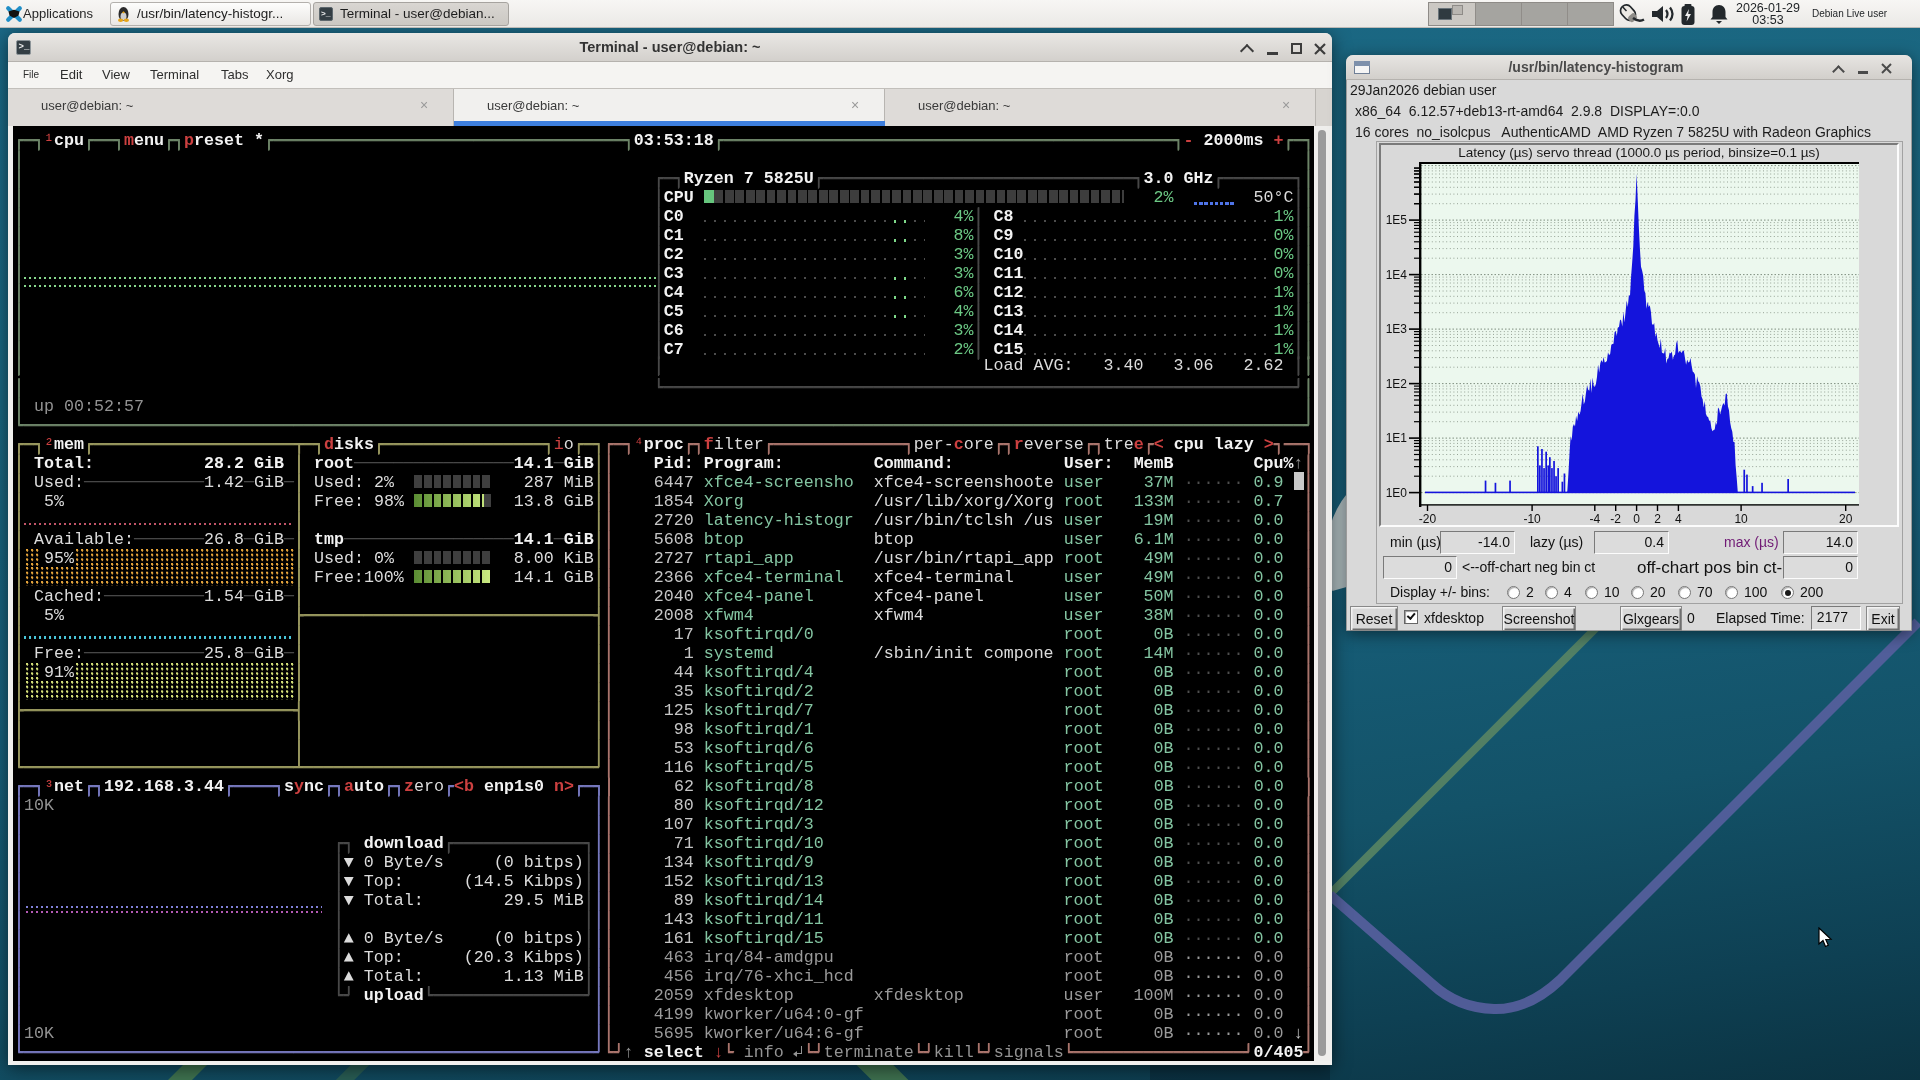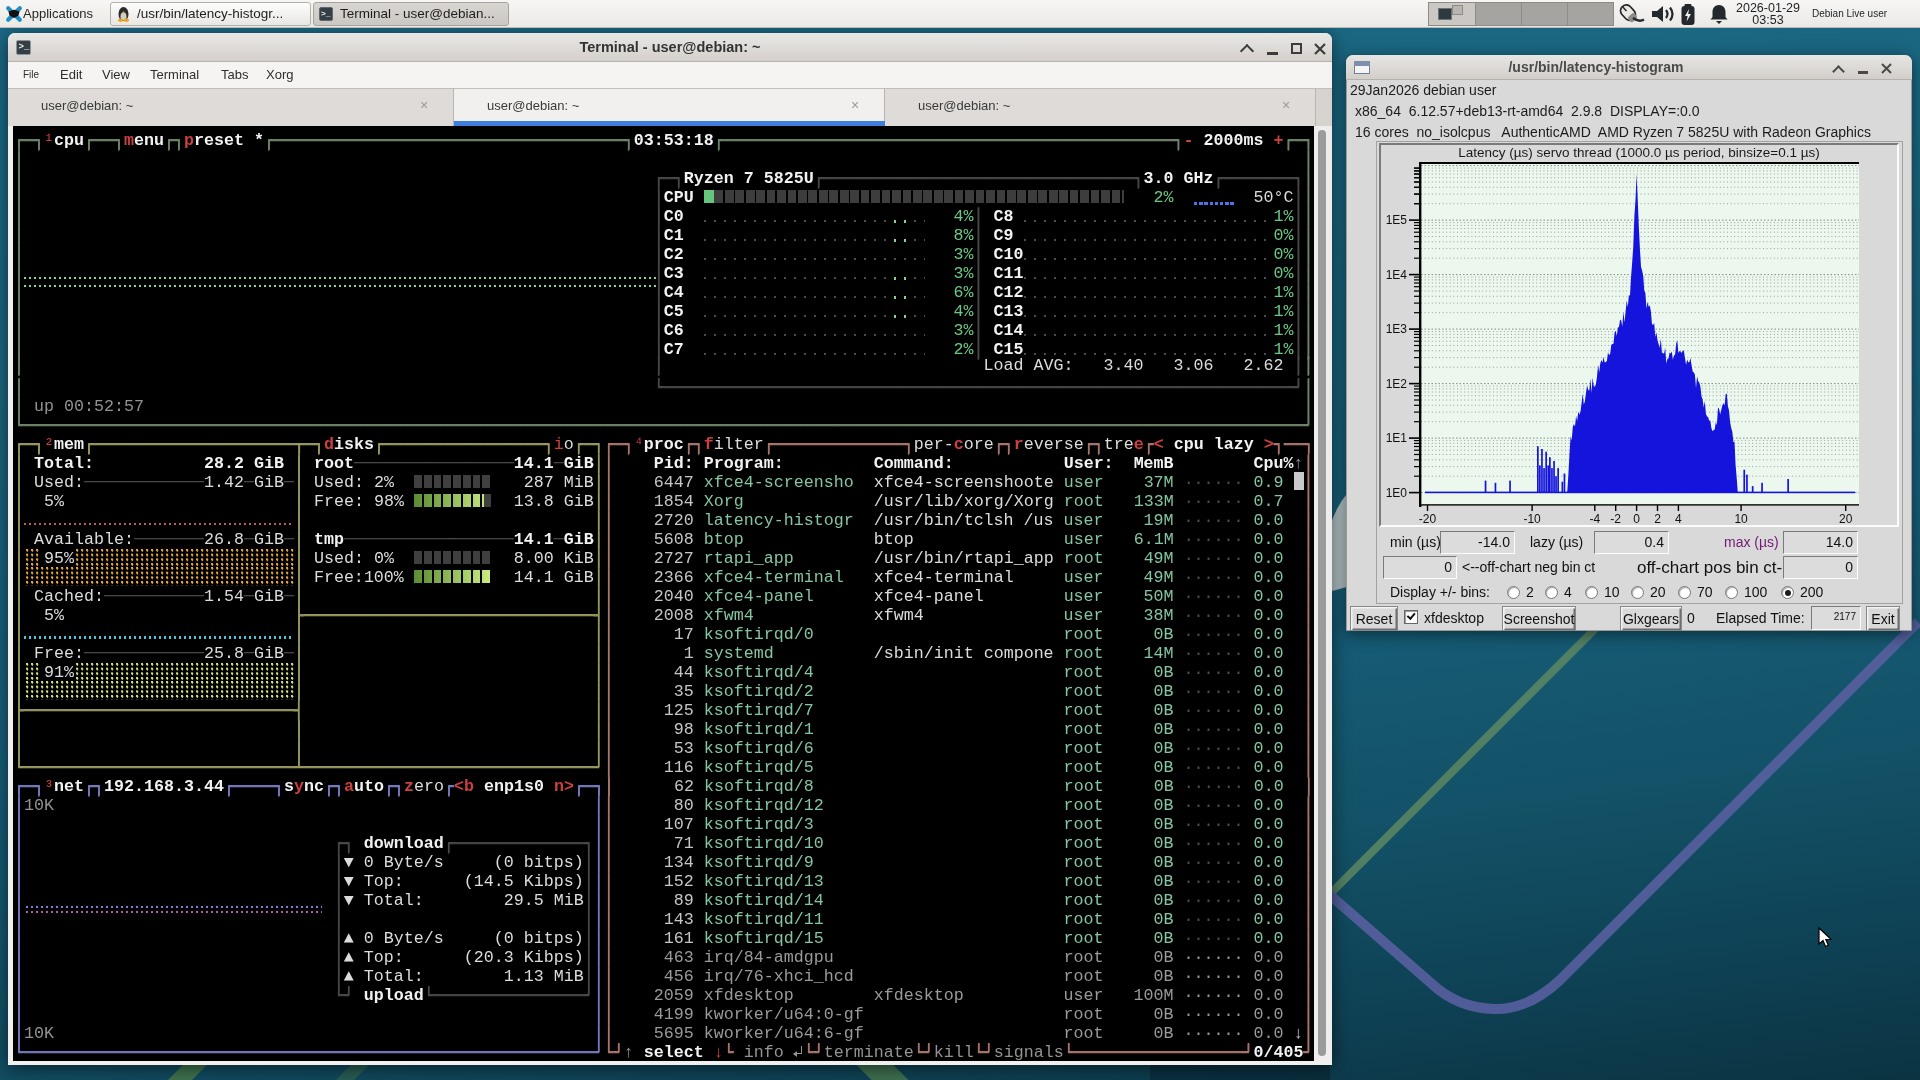--- a/index.html
+++ b/index.html
@@ -421,16 +421,16 @@
 <div class="abs" style="left:1784.5px;top:589.5px;width:6px;height:6px;border-radius:50%;background:#1a1a1a;z-index:13"></div>
 <div class="abs" style="left:1800px;top:581px;font-size:14px;color:#111;height:23px;line-height:23px;z-index:12">200</div>
 <div class="abs" style="left:1350px;top:606px;width:48px;background:#d9d9d9;border:1px solid #888;box-shadow:inset 1.5px 1.5px 0 #f3f3f3,inset -1.5px -1.5px 0 #6f6f6f;font-size:14px;color:#111;text-align:center;height:25px;line-height:24px;z-index:12">Reset</div>
 <div class="abs" style="left:1404px;top:610px;width:14px;height:14px;background:#fff;border:1px solid #666;box-shadow:inset 1px 1px 1px #999;z-index:12"></div>
 <div class="abs" style="left:1407px;top:612.5px;width:8px;height:4.5px;border-left:2px solid #111;border-bottom:2px solid #111;transform:rotate(-50deg);z-index:13"></div>
 <div class="abs" style="left:1424px;top:606px;height:25px;line-height:25px;font-size:14px;color:#111;z-index:12">xfdesktop</div>
 <div class="abs" style="left:1502px;top:606px;width:74px;background:#d9d9d9;border:1px solid #888;box-shadow:inset 1.5px 1.5px 0 #f3f3f3,inset -1.5px -1.5px 0 #6f6f6f;font-size:14px;color:#111;text-align:center;height:25px;line-height:24px;z-index:12">Screenshot</div>
 <div class="abs" style="left:1620px;top:606px;width:62px;background:#d9d9d9;border:1px solid #888;box-shadow:inset 1.5px 1.5px 0 #f3f3f3,inset -1.5px -1.5px 0 #6f6f6f;font-size:14px;color:#111;text-align:center;height:25px;line-height:24px;z-index:12">Glxgears</div>
 <div class="abs" style="left:1687px;top:606px;height:25px;line-height:25px;font-size:14px;color:#111;z-index:12">0</div>
 <div class="abs" style="left:1716px;top:606px;height:25px;line-height:25px;font-size:14px;color:#111;z-index:12">Elapsed Time:</div>
-<div class="abs" style="left:1811px;top:606px;width:50px;height:24px;background:#dcdcdc;border-top:1.5px solid #7a7a7a;border-left:1.5px solid #7a7a7a;border-bottom:1.5px solid #fcfcfc;border-right:1.5px solid #fcfcfc;font-size:10px;color:#111;text-align:right;padding-right:4px;line-height:20px;z-index:12">2177</div>
+<div class="abs" style="left:1811px;top:606px;width:50px;height:24px;background:#dcdcdc;border-top:1.5px solid #7a7a7a;border-left:1.5px solid #7a7a7a;border-bottom:1.5px solid #fcfcfc;border-right:1.5px solid #fcfcfc;font-size:14px;color:#111;text-align:right;padding-right:12px;line-height:20px;z-index:12">2177</div>
 <div class="abs" style="left:1866px;top:606px;width:34px;background:#d9d9d9;border:1px solid #888;box-shadow:inset 1.5px 1.5px 0 #f3f3f3,inset -1.5px -1.5px 0 #6f6f6f;font-size:14px;color:#111;text-align:center;height:25px;line-height:24px;z-index:12">Exit</div>
 <svg class="abs" style="left:1818px;top:927px;z-index:50" width="16" height="22" viewBox="0 0 16 22">
 <path d="M1 1 L1 17 L5 13.5 L7.5 19.5 L10.3 18.3 L7.8 12.5 L13 12.3 Z" fill="#fff" stroke="#000" stroke-width="1.2"></path>
 </svg>
 </body></html>

